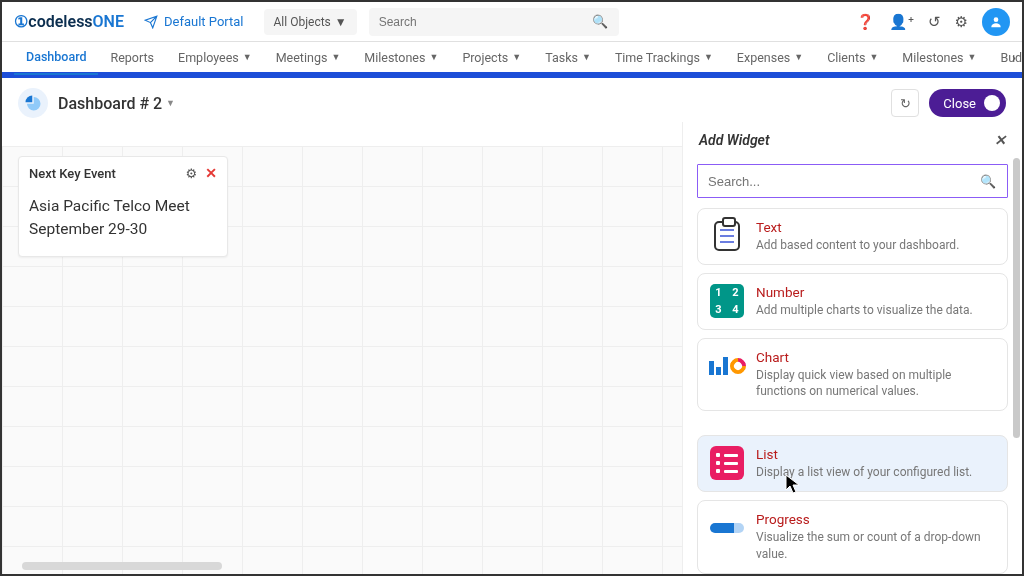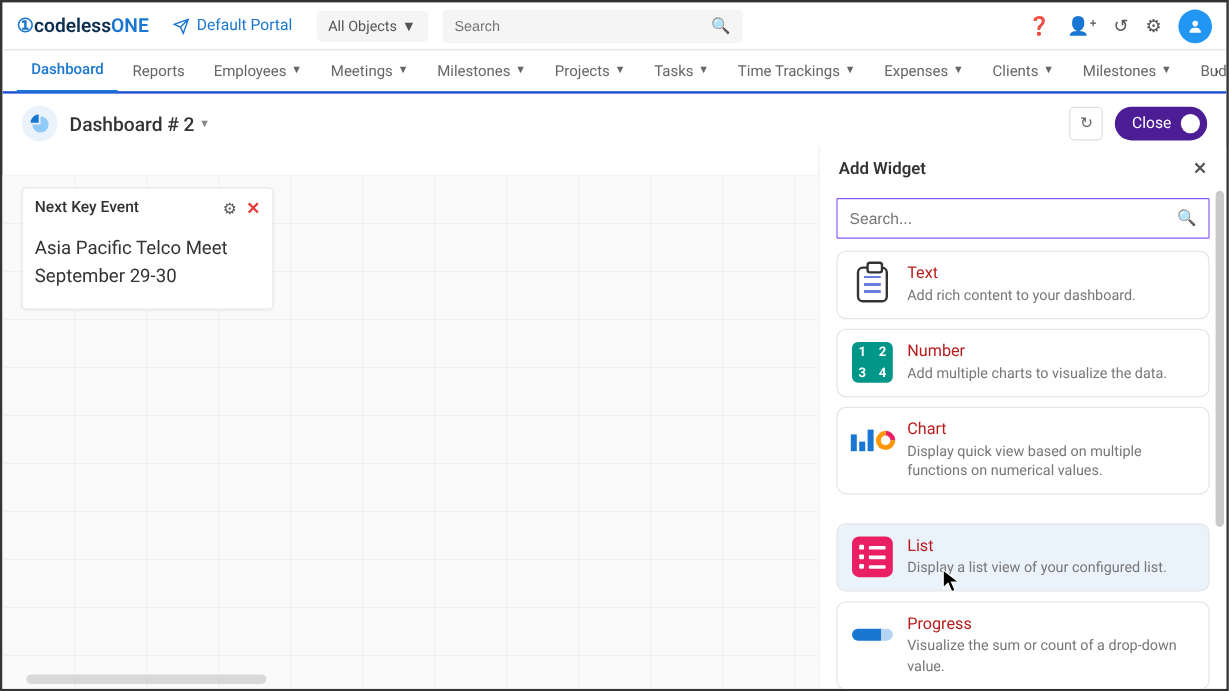--- a/index.html
+++ b/index.html
@@ -12,21 +12,21 @@
   .portal-btn { display: flex; align-items: center; gap: 6px; color: #1976d2; padding: 4px 8px; cursor: pointer; font-size: 13px; }
   .portal-btn svg { width: 14px; height: 14px; }
   .all-objects { background: #f5f5f5; border-radius: 4px; padding: 6px 10px; font-size: 12px; color: #555; display: flex; align-items: center; gap: 4px; cursor: pointer; }
   .search-top { flex: 0 0 250px; background: #f5f5f5; border-radius: 4px; display: flex; align-items: center; padding: 0 10px; height: 28px; }
   .search-top input { border: none; background: transparent; outline: none; flex: 1; font-size: 12px; }
   .search-top .sicon { color: #888; }
   .top-spacer { flex: 1; }
   .top-icons { display: flex; align-items: center; gap: 14px; color: #555; }
   .top-icons .ic { cursor: pointer; font-size: 15px; color: #555; }
   .avatar-top { width: 28px; height: 28px; border-radius: 50%; background: #2196f3; color: #fff; display: flex; align-items: center; justify-content: center; font-size: 13px; cursor: pointer; }
-  .navbar { display: flex; align-items: center; height: 36px; padding: 0 12px; border-bottom: 2px solid #1d4ed8; gap: 0; position: relative; }
+  .navbar { display: flex; align-items: center; height: 36px; padding: 0 12px; border-bottom: 6px solid #1d4ed8; gap: 0; position: relative; }
   .nav-item { padding: 0 12px; height: 36px; display: flex; align-items: center; gap: 4px; color: #666; font-size: 12.5px; cursor: pointer; white-space: nowrap; }
   .nav-item.active { color: #1976d2; border-bottom: 2px solid #1976d2; font-weight: 500; }
   .nav-item .dd { font-size: 9px; line-height: 1; }
   .nav-scroll { position: absolute; right: 6px; color: #555; cursor: pointer; }
   .title-row { display: flex; align-items: center; padding: 10px 16px; gap: 10px; }
   .title-icon { width: 30px; height: 30px; border-radius: 50%; background: #eaf2fc; display: flex; align-items: center; justify-content: center; color: #1976d2; }
   .title-text { font-size: 16px; font-weight: 500; color: #333; display:flex; align-items:center; gap:4px;}
   .title-text .dd { font-size: 9px; color: #888; }
   .title-spacer { flex: 1; }
   .refresh { width: 28px; height: 28px; border: 1px solid #e0e0e0; border-radius: 4px; display: flex; align-items: center; justify-content: center; color: #666; cursor: pointer; }
@@ -36,21 +36,21 @@
   .canvas { flex: 1; background: #fafafa; background-image: linear-gradient(#eee 1px, transparent 1px), linear-gradient(90deg, #eee 1px, transparent 1px); background-size: 60px 40px; position: relative; overflow: hidden; margin-top: 24px; }
   .widget-card { position: absolute; left: 16px; top: 10px; width: 210px; background: #fff; border: 1px solid #e8e8e8; border-radius: 4px; box-shadow: 0 1px 2px rgba(0,0,0,.05); }
   .widget-card-header { display: flex; align-items: center; padding: 8px 10px; font-size: 13px; font-weight: 500; }
   .widget-card-header .wtitle { flex: 1; }
   .widget-card-header .gear { color: #555; cursor: pointer; margin-right: 8px; font-size: 13px;}
   .widget-card-header .xbtn { color: #e53935; cursor: pointer; font-weight: 700; font-size: 14px; }
   .widget-card-body { padding: 6px 10px 14px; font-size: 15.5px; line-height: 1.5; color: #333; }
   .panel { width: 340px; background: #fff; border-left: 1px solid #eee; display: flex; flex-direction: column; }
   .panel-scroll-wrap { flex: 1; overflow: hidden; position: relative; display: flex; }
   .panel-inner { flex:1; overflow:hidden; }
-  .panel-header { display: flex; align-items: flex-end; padding: 10px 16px 6px; font-size: 14px; font-weight: 600; color: #333; }
+  .panel-header { display: flex; align-items: flex-end; padding: 10px 16px 6px; font-size: 14px; font-weight: 600; color: #333; font-style: italic; }
   .panel-header .pspacer { flex: 1; }
   .panel-header .pclose { cursor: pointer; color: #555; font-size: 14px; }
   .panel-search { margin: 10px 14px; border: 1px solid #8b5cf6; border-radius: 1px; display: flex; align-items: center; padding: 0 10px; height: 34px; }
   .panel-search input { border: none; outline: none; flex: 1; font-size: 13px; }
   .panel-search .sicon { color: #aaa; }
   .widget-item { margin: 8px 14px; border: 1px solid #e5e5e5; border-radius: 8px; padding: 10px 12px; display: flex; gap: 12px; align-items: flex-start; cursor: pointer; background: #fff; }
   .widget-item.selected { background: #eaf2fc; margin-top: 24px; }
   .widget-item .wicon { width: 34px; height: 34px; border-radius: 6px; flex-shrink: 0; display: flex; align-items: center; justify-content: center; font-weight: 700; color: #fff; font-size: 11px; }
   .widget-item .wtext { flex: 1; }
   .widget-item .wname { font-size: 13.5px; font-weight: 400; color: #b91c1c; margin-bottom: 2px; }
@@ -212,21 +212,21 @@
         </div>
 
         <div class="widget-item">
           <div class="wicon" style="background:#fff;">
               <div class="icon-clipboard">
                 <div class="lines"></div>
               </div>
             </div>
           <div class="wtext">
             <div class="wname">Text</div>
-            <div class="wdesc">Add rich content to your dashboard.</div>
+            <div class="wdesc">Add based content to your dashboard.</div>
           </div>
         </div>
 
         <div class="widget-item">
           <div class="icon-number">
               <span>1</span>
               <span>2</span>
               <span>3</span>
               <span>4</span>
             </div>

